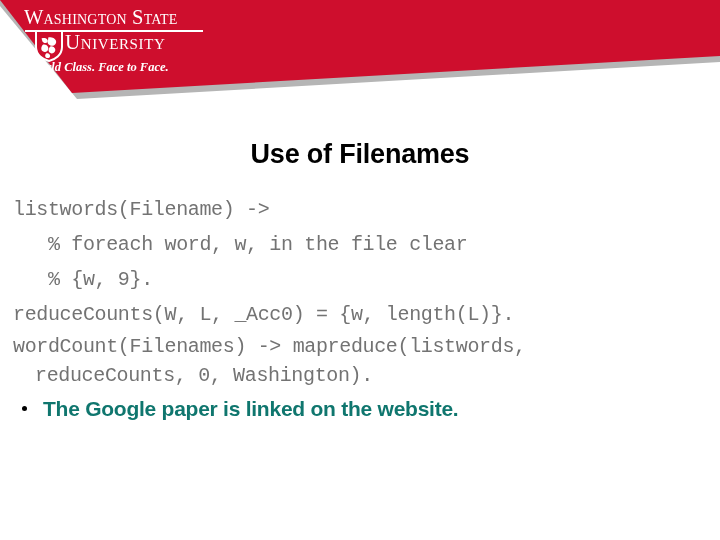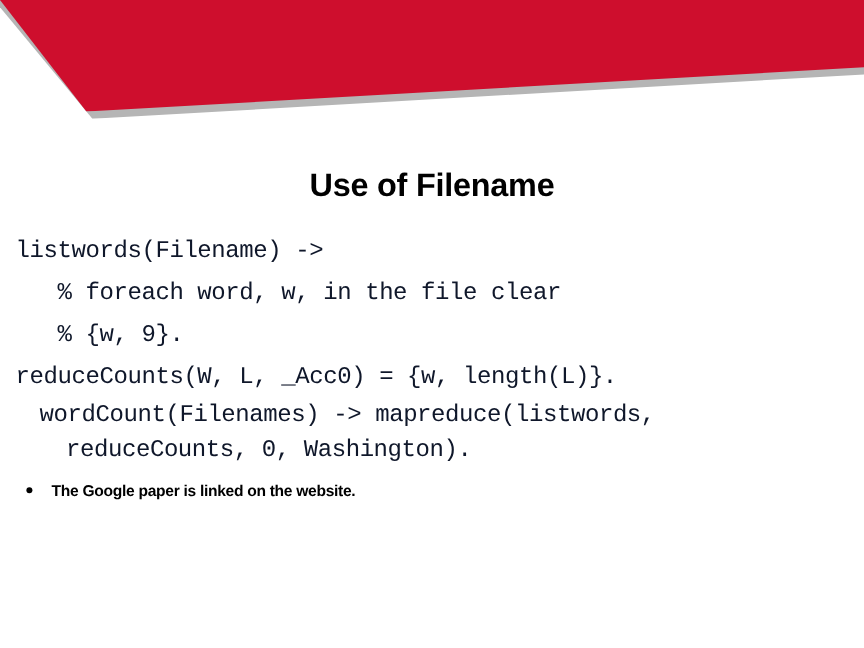--- a/index.html
+++ b/index.html
@@ -124,50 +124,49 @@
   #content-body {
     position: absolute;
     left: 13px;
     top: 192px;
     width: 694px;
   }
 
   .code-line {
     font-family: "Liberation Mono", monospace;
     font-size: 20px;
-    color: #0f172a;
+    color: #737373;
     line-height: 35px;
     white-space: pre;
     letter-spacing: -0.35px;
   }
   .code-line.wrapline {
     white-space: normal;
     line-height: 29px;
     padding-left: 0;
     text-indent: 0;
-    margin-left: 20px;
   }
   .code-line.wrapline .cont {
     display: block;
     padding-left: 22px;
   }
 
   #bullet-list {
     margin: 0;
     padding: 0;
     list-style: none;
     margin-top: 7px;
   }
   .bullet-item {
     position: relative;
     padding-left: 30px;
     font-family: "Liberation Sans", sans-serif;
-    font-size: 13px;
+    font-size: 21px;
     font-weight: bold;
-    color: #000000;
+    color: #0f766e;
     line-height: 24px;
     margin-bottom: 1px;
     letter-spacing: -0.25px;
   }
   .bullet-dot {
     position: absolute;
     left: 9px;
     top: 9px;
     width: 5px;
     height: 5px;
@@ -175,23 +174,47 @@
     background: #000000;
   }
 </style>
 </head>
 <body>
 
 <div id="header-banner">
   <div id="banner-shadow"></div>
   <div id="banner-red"></div>
 
+  <div id="wsu-logo">
+    <div id="wordmark-washington-state">Washington State</div>
+    <div id="wordmark-rule"></div>
+
+    <div id="cougar-shield">
+      <svg width="28" height="32" viewBox="0 0 28 32">
+        <path d="M1 1 H27 V17 C27 25 20 29.5 14 31 C8 29.5 1 25 1 17 Z" fill="#ce0e2d" stroke="#ffffff" stroke-width="2"></path>
+        <path d="M6.5 8.5 C9 7.5 11.5 8 12.5 10 C13 11.2 12.3 12.6 11 13
+                 C9.5 13.4 8 12.6 7.4 11.3 Z" fill="#ffffff"></path>
+        <path d="M13.2 7.4 C16 6.6 19.5 7.6 20.8 10.2 C21.7 12 21 14.2 19.2 15.2
+                 C17.2 16.3 14.6 15.7 13.3 14 C12.3 12.7 12.2 10.6 13.2 9.2 Z" fill="#ffffff"></path>
+        <path d="M8.2 14.6 C10.5 14.2 12.6 15.4 13.2 17.4 C13.7 19.2 12.7 21.1 10.9 21.7
+                 C9.1 22.3 7.2 21.4 6.5 19.7 C5.9 18.1 6.6 15.9 8.2 14.6 Z" fill="#ffffff"></path>
+        <path d="M15.4 16.4 C17.6 16 19.6 17.2 20.2 19.1 C20.7 20.9 19.7 22.7 17.9 23.3
+                 C16.2 23.8 14.4 22.9 13.8 21.3 C13.2 19.7 13.9 17.6 15.4 16.4 Z" fill="#ffffff"></path>
+        <path d="M11.4 23.2 C12.9 22.9 14.4 23.6 14.9 24.9 C15.4 26.2 14.7 27.6 13.4 28
+                 C12.1 28.4 10.7 27.7 10.3 26.5 C9.9 25.3 10.4 23.9 11.4 23.2 Z" fill="#ffffff"></path>
+      </svg>
+    </div>
+
+    <div id="wordmark-university">University</div>
+
+    <div id="wsu-tagline">World Class. Face to Face.</div>
+  </div>
 </div>
 
-<div id="slide-title">Use of Filename</div>
+<div id="slide-title">Use of Filenames</div>
 
 <div id="content-body">
 
   <div class="code-line">listwords(Filename) -&gt;</div>
   <div class="code-line">   % foreach word, w, in the file clear</div>
   <div class="code-line">   % {w, 9}.</div>
   <div class="code-line">reduceCounts(W, L, _Acc0) = {w, length(L)}.</div>
 
   <div class="code-line wrapline">
     <span>wordCount(Filenames) -&gt; mapreduce(listwords,</span>

